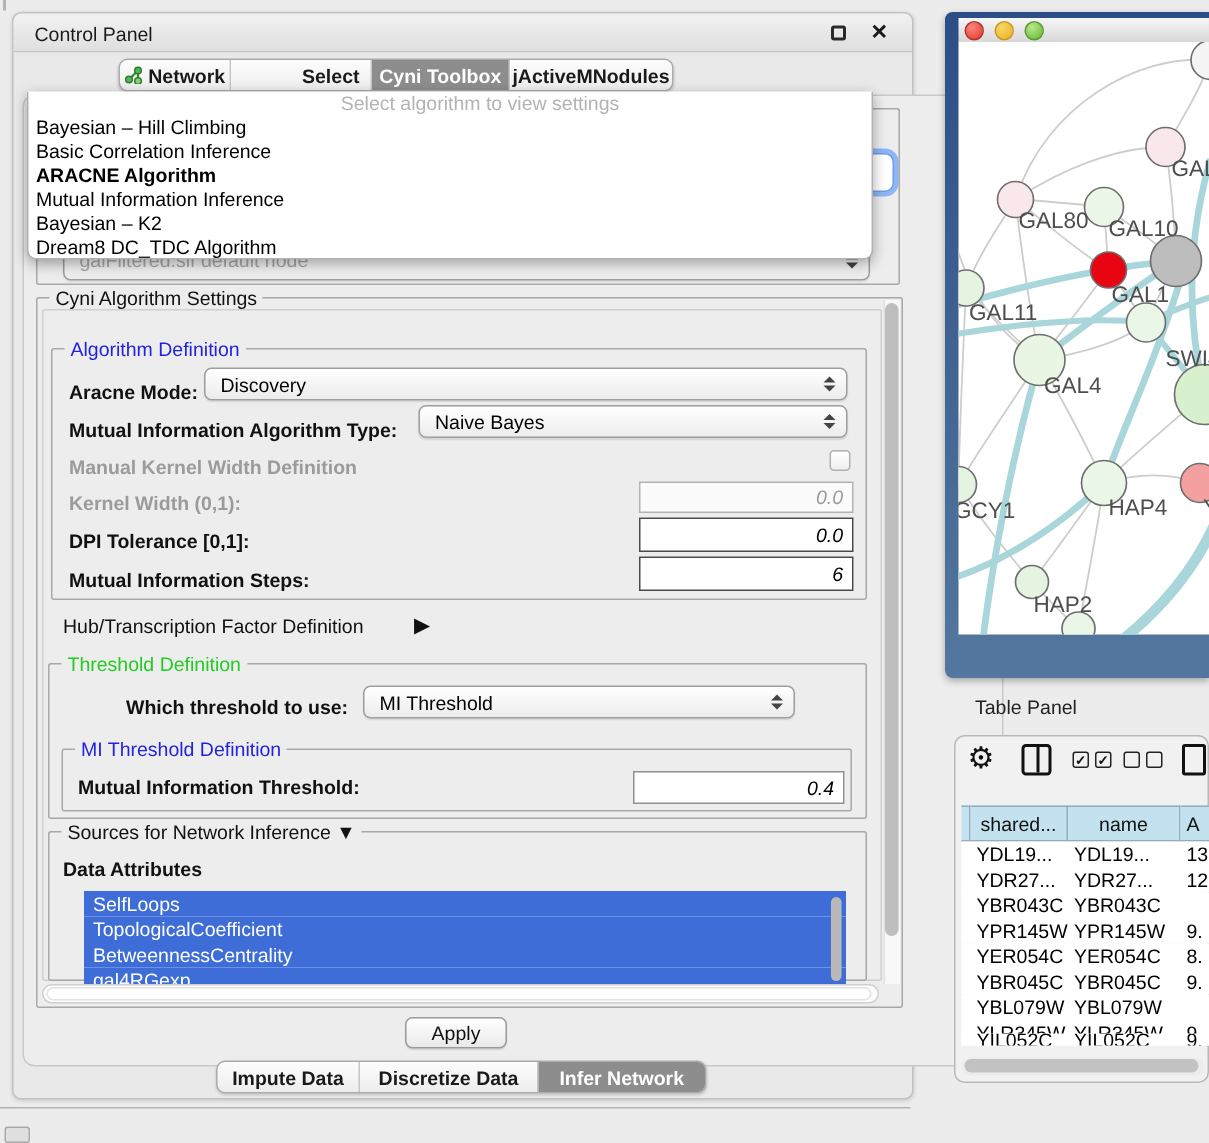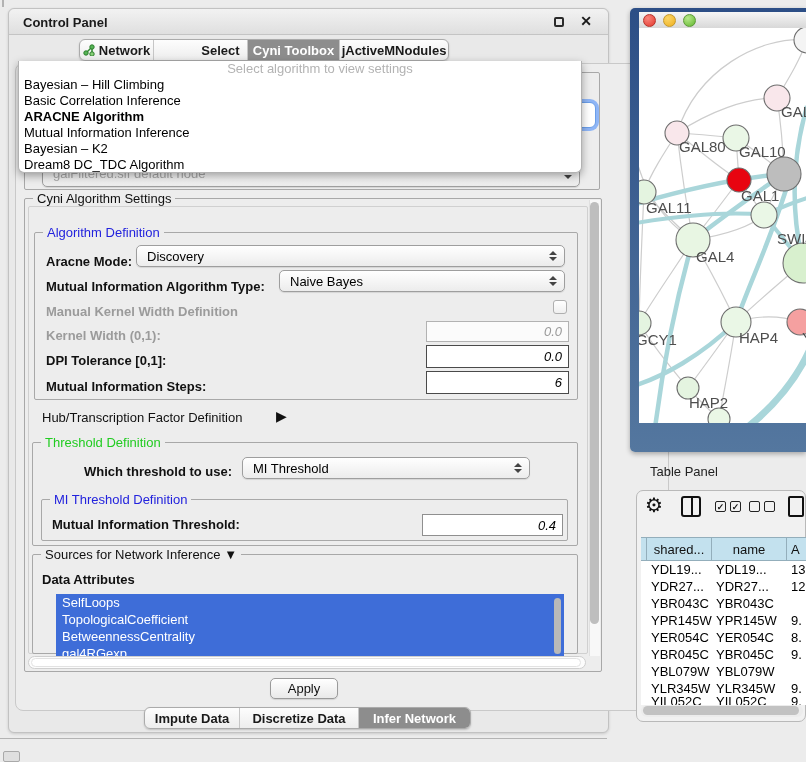--- a/index.html
+++ b/index.html
@@ -4,21 +4,21 @@
 <style>
   html,body{margin:0;padding:0;background:#ECECEC;}
   *{box-sizing:border-box;font-family:"Liberation Sans",sans-serif;}
   .screen{position:relative;width:806px;height:762px;background:#ECECEC;overflow:hidden;}
   .abs{position:absolute;}
   .nowrap{white-space:nowrap;}
 
   
   .cp{left:8px;top:8px;width:601px;height:725px;background:#E9E9E9;border:1px solid #C2C2C2;border-radius:6px;box-shadow:0 1px 3px rgba(0,0,0,.15);}
   .cp-titlebar{left:0;top:0;width:100%;height:26px;background:linear-gradient(#F2F2F2,#DFDFDF);border-bottom:1px solid #C4C4C4;border-radius:6px 6px 0 0;}
-  .cp-title{left:14px;top:6px;font-size:13px;color:#1A1A1A;font-weight:bold;}
+  .cp-title{left:14px;top:6px;font-size:13px;color:#1A1A1A;}
   .float-btn{right:44px;top:8px;width:10px;height:10px;border:2px solid #2A2A2A;border-radius:2px;}
   .close-btn{right:16px;top:4px;font-size:14px;font-weight:bold;color:#1A1A1A;}
 
   
   .tabstrip{display:flex;background:linear-gradient(#FDFDFD,#EDEDED);border:1px solid #ABABAB;border-radius:6px;overflow:hidden;box-shadow:0 1px 2px rgba(0,0,0,.18);}
   .tabcell{height:100%;display:flex;align-items:center;justify-content:center;gap:4px;font-size:13px;font-weight:bold;color:#1A1A1A;border-right:1px solid #C6C6C6;}
   .tabcell:last-child{border-right:none;}
   .tabcell.sel{background:#8D8D8D;color:#FFFFFF;}
 
   .cp-body{left:6px;top:54px;width:654px;height:648px;background:#EDEDED;border:1px solid #C9C9C9;border-radius:8px;}
@@ -371,21 +371,21 @@
           <div class="td" style="width: 65px; padding-left: 4px;">YBL079W</div>
           <div class="td" style="width: 75px; padding-left: 4px;">YBL079W</div>
           <div class="td" style="width: 20px; padding-left: 4px;"></div>
         </div>
         <div class="trow" style="top: 189px;">
           <div class="td" style="width: 6px; padding-left: 0px;"></div>
           <div class="td" style="width: 65px; padding-left: 4px;">YLR345W</div>
           <div class="td" style="width: 75px; padding-left: 4px;">YLR345W</div>
           <div class="td" style="width: 20px; padding-left: 4px;">9.</div>
         </div>
-        <div class="trow" style="top: 206px; height: 8px; overflow: hidden;">
+        <div class="trow" style="top: 198px; height: 8px; overflow: hidden;">
           <div class="td" style="width: 6px; padding-left: 0px;"></div>
           <div class="td" style="width: 65px; padding-left: 4px;">YIL052C</div>
           <div class="td" style="width: 75px; padding-left: 4px;">YIL052C</div>
           <div class="td" style="width: 20px; padding-left: 4px;">9.</div>
         </div>
       </div>
     <div class="abs" style="left:4px;top:214px;width:162px;height:12px;background:#ECECEC;border-radius:6px;">
       <div class="hthumb" style="position:absolute;left:2px;top:1px;width:156px;height:9px;"></div>
     </div>
   </div>

